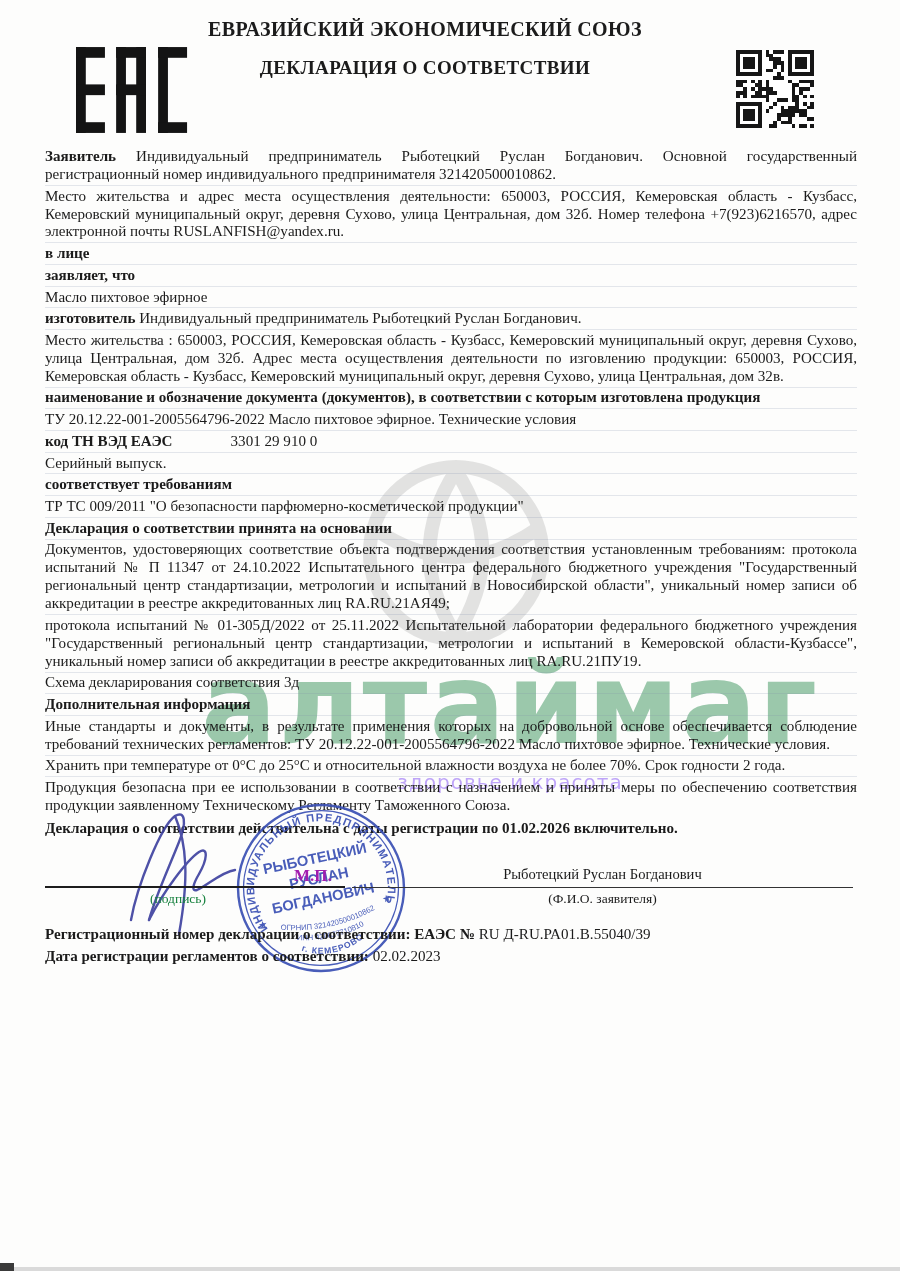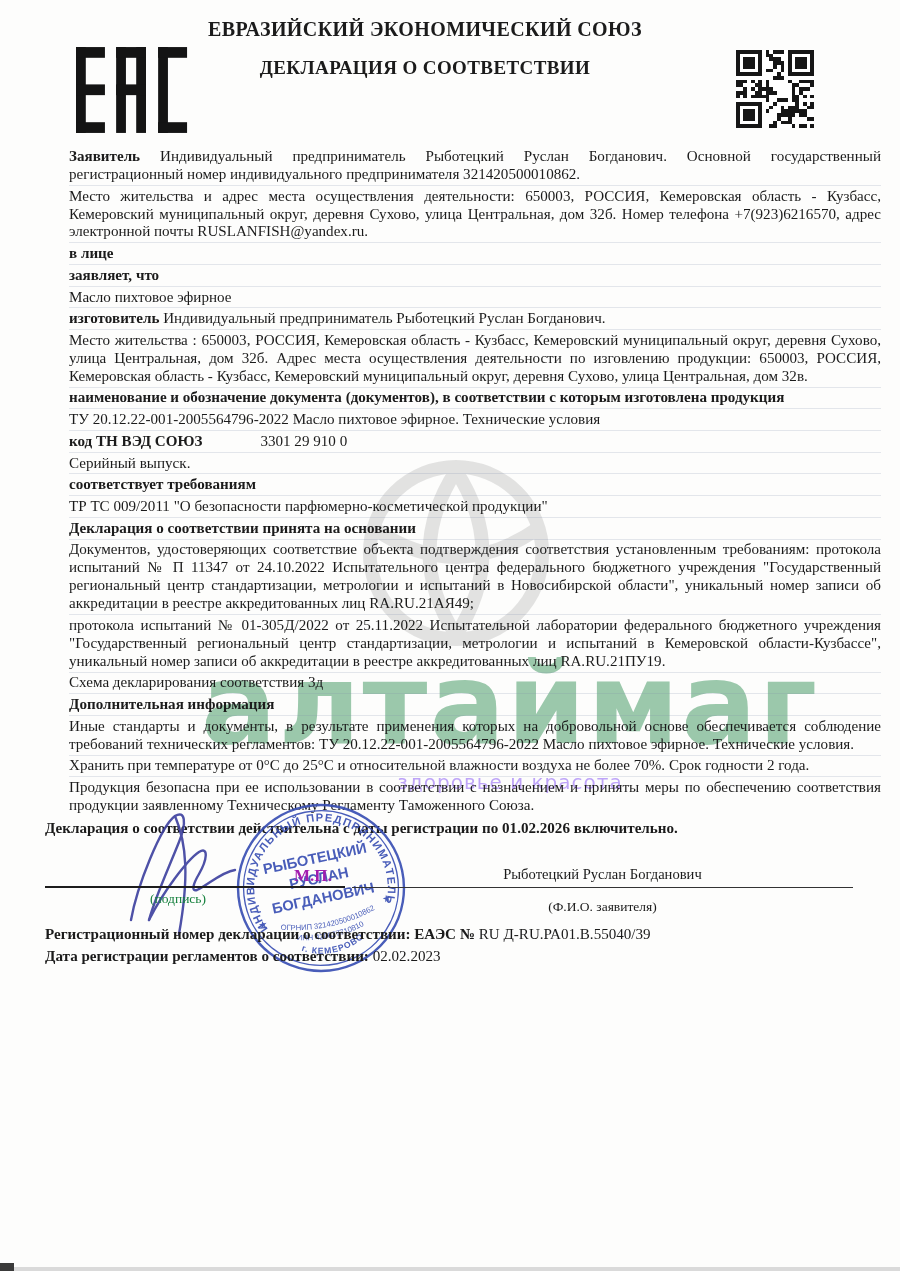--- a/index.html
+++ b/index.html
@@ -16,35 +16,35 @@
   
   .wm-globe{position:absolute;left:358px;top:455px;opacity:.30;}
   .wm-text{position:absolute;left:190px;top:648px;width:640px;text-align:center;
            font-family:"DejaVu Sans","Liberation Sans",sans-serif;font-weight:bold;
            font-size:112px;color:#15803d;opacity:.42;letter-spacing:2px;line-height:1;}
   .wm-sub{position:absolute;left:280px;top:770px;width:460px;text-align:center;
           font-family:"DejaVu Sans","Liberation Sans",sans-serif;
           font-size:20px;color:#8b5cf6;opacity:.55;letter-spacing:1px;}
 
   
-  .content{position:absolute;left:45px;top:148px;width:812px;font-size:15.1px;line-height:17.9px;text-align:justify;margin-left:24px;}
+  .content{position:absolute;left:45px;top:148px;width:812px;font-size:15.1px;line-height:17.9px;text-align:justify;}
   .content p{margin:0 0 1.8px 0;border-bottom:1px solid rgba(125,140,170,.20);padding-bottom:1px;}
   .content p.nb{border-bottom:none;}
   b.lead{font-weight:bold;}
   .tnved-row{display:flex;}
   .tnved-row .val{margin-left:58px;}
 
   
   .validity{position:absolute;left:45px;top:820px;width:812px;font-weight:bold;font-size:15.1px;}
   .sig-line-left{position:absolute;left:45px;top:886px;width:300px;height:0;border-top:2px solid #1d1d1d;}
   .sig-line-right{position:absolute;left:352px;top:887px;width:501px;height:0;border-top:1.5px solid #333;}
   .sig-caption{position:absolute;left:108px;top:891px;width:140px;text-align:center;font-size:13.5px;color:#15803d;}
   .mp-label{position:absolute;left:294px;top:866px;font-size:17px;font-weight:bold;color:#a21caf;}
   .fio-name{position:absolute;left:352px;top:866px;width:501px;text-align:center;font-size:14.6px;}
-  .fio-caption{position:absolute;left:352px;top:891px;width:501px;text-align:center;font-size:13.5px;margin-top:8px;}
+  .fio-caption{position:absolute;left:352px;top:891px;width:501px;text-align:center;font-size:13.5px;}
 
   
   .reg1{position:absolute;left:45px;top:926px;width:812px;font-size:15.1px;}
   .reg2{position:absolute;left:45px;top:948px;width:812px;font-size:15.1px;}
   .reg1 b,.reg2 b{font-weight:bold;}
 
   .signature-svg{position:absolute;left:103px;top:808px;}
   .stamp{position:absolute;left:235px;top:802px;transform:rotate(-12deg);opacity:.92;}
 
   
@@ -224,21 +224,21 @@
     <p><b class="lead">Заявитель</b> <span>Индивидуальный предприниматель Рыботецкий Руслан Богданович. Основной государственный регистрационный номер индивидуального предпринимателя 321420500010862.</span></p>
     <p>Место жительства и адрес места осуществления деятельности: 650003, РОССИЯ, Кемеровская область - Кузбасс, Кемеровский муниципальный округ, деревня Сухово, улица Центральная, дом 32б. Номер телефона +7(923)6216570, адрес электронной почты RUSLANFISH@yandex.ru.</p>
     <p><b class="lead">в лице</b></p>
     <p><b class="lead">заявляет, что</b></p>
     <p>Масло пихтовое эфирное</p>
     <p><b class="lead">изготовитель</b> <span>Индивидуальный предприниматель Рыботецкий Руслан Богданович.</span></p>
     <p>Место жительства : 650003, РОССИЯ, Кемеровская область - Кузбасс, Кемеровский муниципальный округ, деревня Сухово, улица Центральная, дом 32б. Адрес места осуществления деятельности по изговлению продукции: 650003, РОССИЯ, Кемеровская область - Кузбасс, Кемеровский муниципальный округ, деревня Сухово, улица Центральная, дом 32в.</p>
     <p><b class="lead">наименование и обозначение документа (документов), в соответствии с которым изготовлена продукция</b></p>
     <p>ТУ 20.12.22-001-2005564796-2022 Масло пихтовое эфирное. Технические условия</p>
     <p class="tnved-row">
-        <b class="lead">код ТН ВЭД СОЮЗ</b>
+        <b class="lead">код ТН ВЭД ЕАЭС</b>
         <span class="val">3301 29 910 0</span>
       </p>
     <p>Серийный выпуск.</p>
     <p><b class="lead">соответствует требованиям</b></p>
     <p>ТР ТС 009/2011 "О безопасности парфюмерно-косметической продукции"</p>
     <p><b class="lead">Декларация о соответствии принята на основании</b></p>
     <p>Документов, удостоверяющих соответствие объекта подтверждения соответствия установленным требованиям: протокола испытаний № П 11347 от 24.10.2022 Испытательного центра федерального бюджетного учреждения "Государственный региональный центр стандартизации, метрологии и испытаний в Новосибирской области", уникальный номер записи об аккредитации в реестре аккредитованных лиц RA.RU.21АЯ49;</p>
     <p>протокола испытаний № 01-305Д/2022 от 25.11.2022 Испытательной лаборатории федерального бюджетного учреждения "Государственный региональный центр стандартизации, метрологии и испытаний в Кемеровской области-Кузбассе", уникальный номер записи об аккредитации в реестре аккредитованных лиц RA.RU.21ПУ19.</p>
     <p>Схема декларирования соответствия 3д</p>
     <p><b class="lead">Дополнительная информация</b></p>

